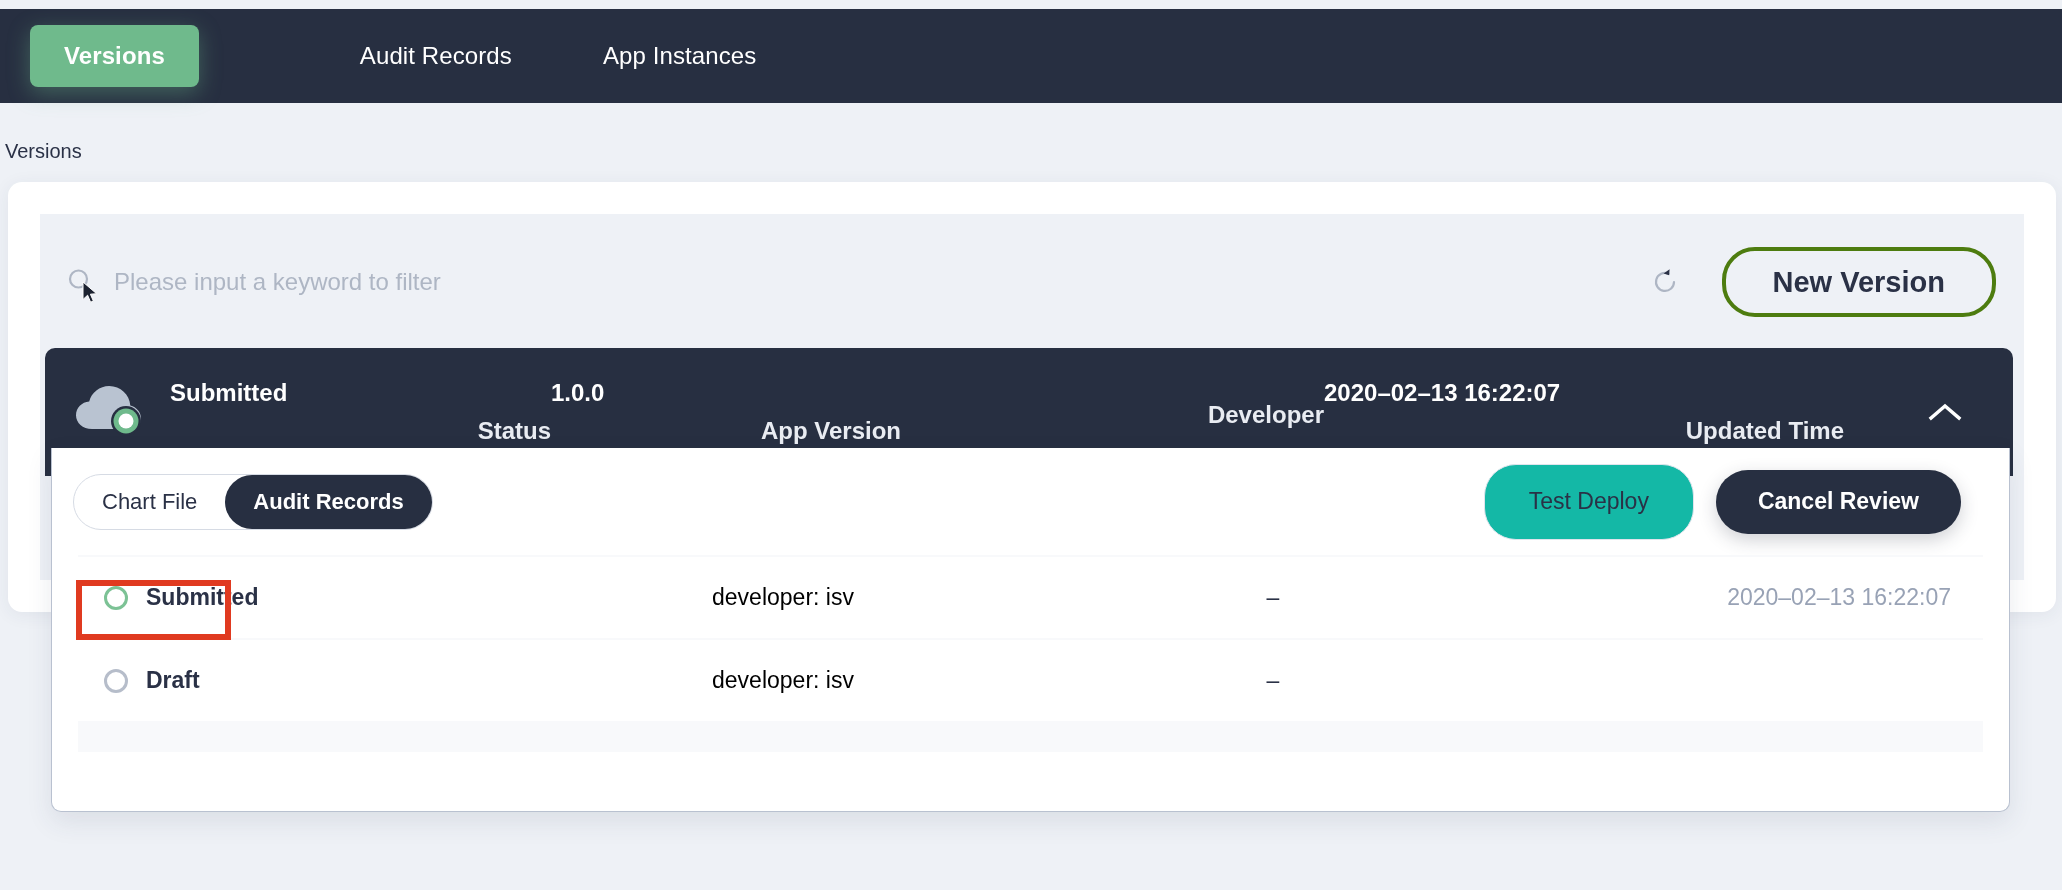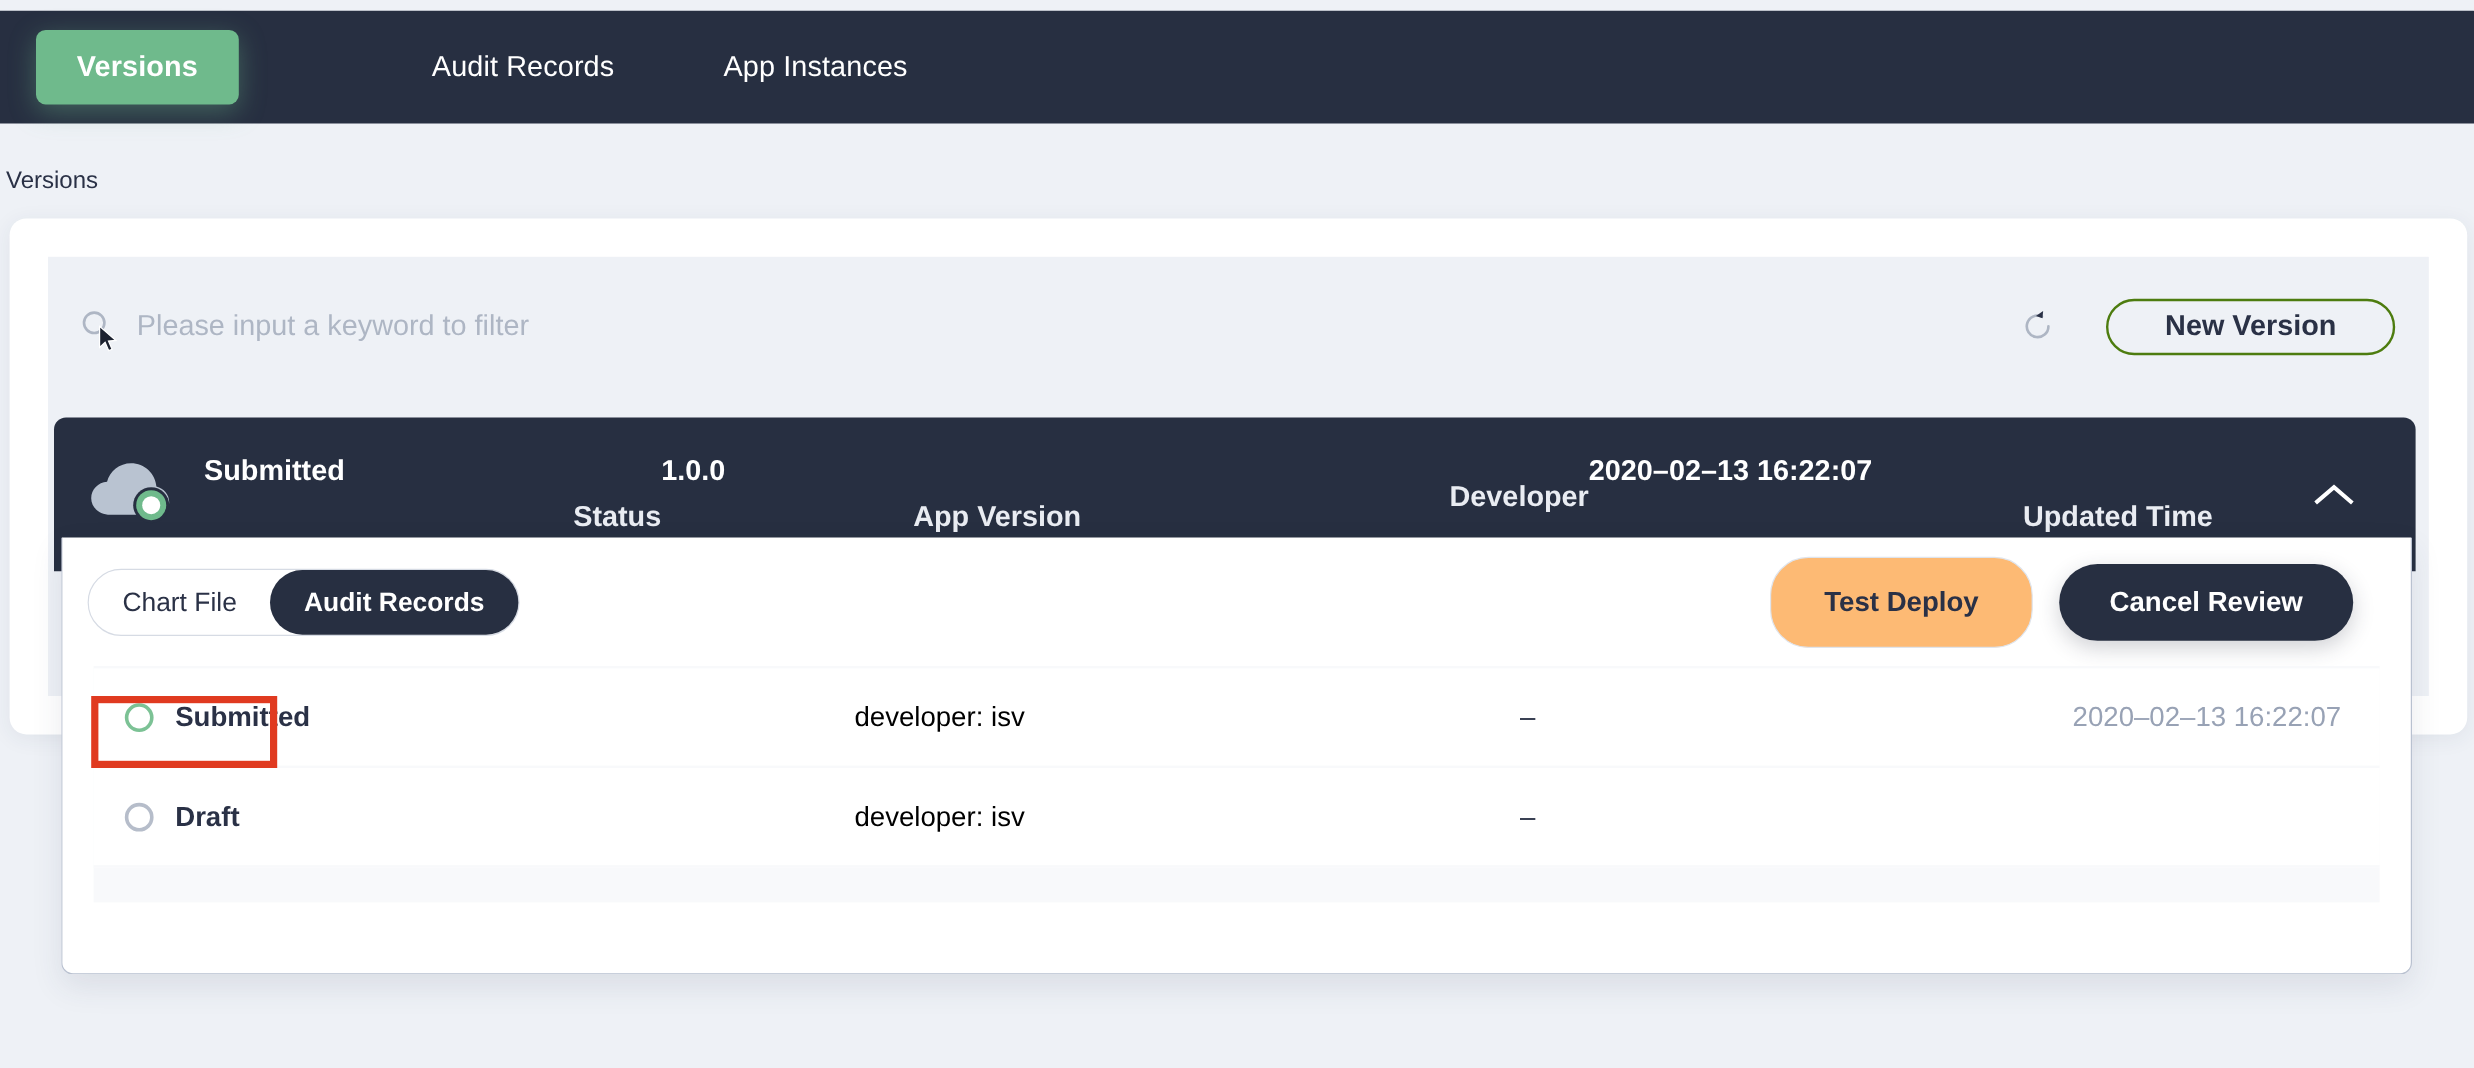--- a/index.html
+++ b/index.html
@@ -51,21 +51,21 @@
     box-shadow: 0 3px 18px rgba(45,60,90,.07);
   }
   .inner-panel {
     position: absolute; left: 32px; top: 32px;
     width: 1984px; height: 366px;
     background: #eef1f6;
   }
 
   
   .search-row {
-    position: absolute; left: 0; top: 0;
+    position: absolute; left: 0; top: 10px;
     width: 1984px; height: 116px;
     display: flex; align-items: center;
   }
   .search-icon-wrap {
     width: 30px; height: 30px;
     margin-left: 26px; margin-right: 18px;
     position: relative; flex: none;
   }
   .search-icon-wrap svg { display: block; }
   .cursor-arrow { position: absolute; left: 16px; top: 14px; }
@@ -75,25 +75,25 @@
     font-size: 24px; color: #2a3146; height: 40px;
   }
   .search-input::placeholder { color: #aeb6c4; }
   .refresh-btn {
     width: 42px; height: 42px; flex: none;
     display: flex; align-items: center; justify-content: center;
     margin-right: 36px;
   }
   .newver-btn {
     flex: none; margin-right: 28px;
-    height: 47px; padding: 0 47px;
-    border: 2px solid #4d7c0f; border-radius: 33px;
+    height: 70px; padding: 0 47px;
+    border: 4px solid #4d7c0f; border-radius: 33px;
     background: #eef1f6; color: #2a3146;
     font-family: "Liberation Sans", sans-serif;
-    font-size: 24px; font-weight: 700;
+    font-size: 29px; font-weight: 700;
     display: flex; align-items: center; justify-content: center;
     cursor: pointer;
   }
 
   
   .ver-header {
     position: absolute; left: 45px; top: 348px;
     width: 1968px; height: 128px;
     background: #272f41;
     border-radius: 10px 10px 0 0;
@@ -142,23 +142,23 @@
     font-size: 22px; color: #2a3146; font-weight: 400;
     padding: 0 28px; height: 54px;
     display: flex; align-items: center; cursor: pointer;
     border-radius: 27px;
   }
   .seg.active { background: #272f41; color: #ffffff; font-weight: 700; }
   .exp-actions { margin-left: auto; display: flex; align-items: center; margin-right: 48px; }
   .btn-outline {
     height: 76px; padding: 0 44px;
     border: 1px solid #dfe4ec; border-radius: 32px;
-    background: #fdba74; color: #2a3146;
+    background: #14b8a6; color: #2a3146;
     font-family: "Liberation Sans", sans-serif;
-    font-size: 23px; font-weight: 700;
+    font-size: 23px; font-weight: 400;
     display: flex; align-items: center; cursor: pointer;
     margin-right: 22px;
   }
   .btn-dark {
     height: 64px; padding: 0 42px;
     border: none; border-radius: 32px;
     background: #272f41; color: #ffffff;
     font-family: Liberation Sans, sans-serif;
     font-size: 23px; font-weight: 700;
     display: flex; align-items: center; cursor: pointer;

